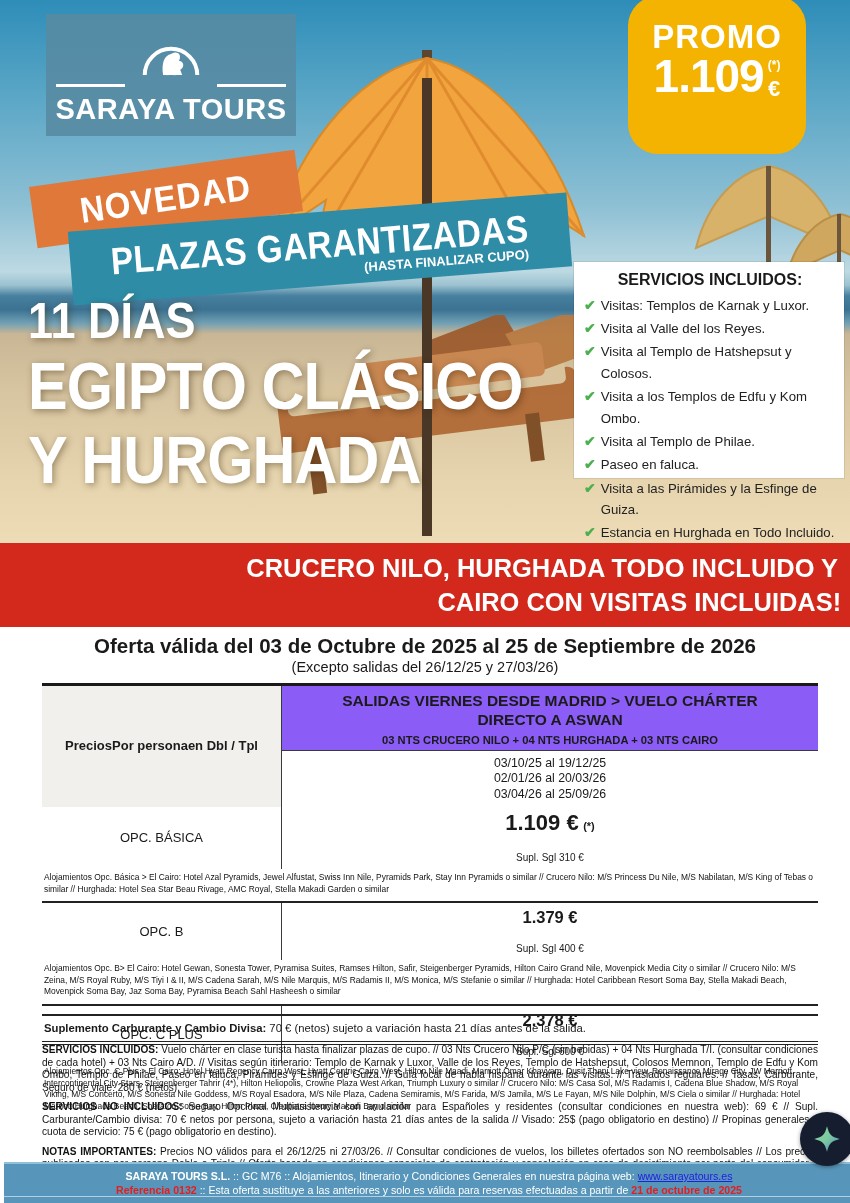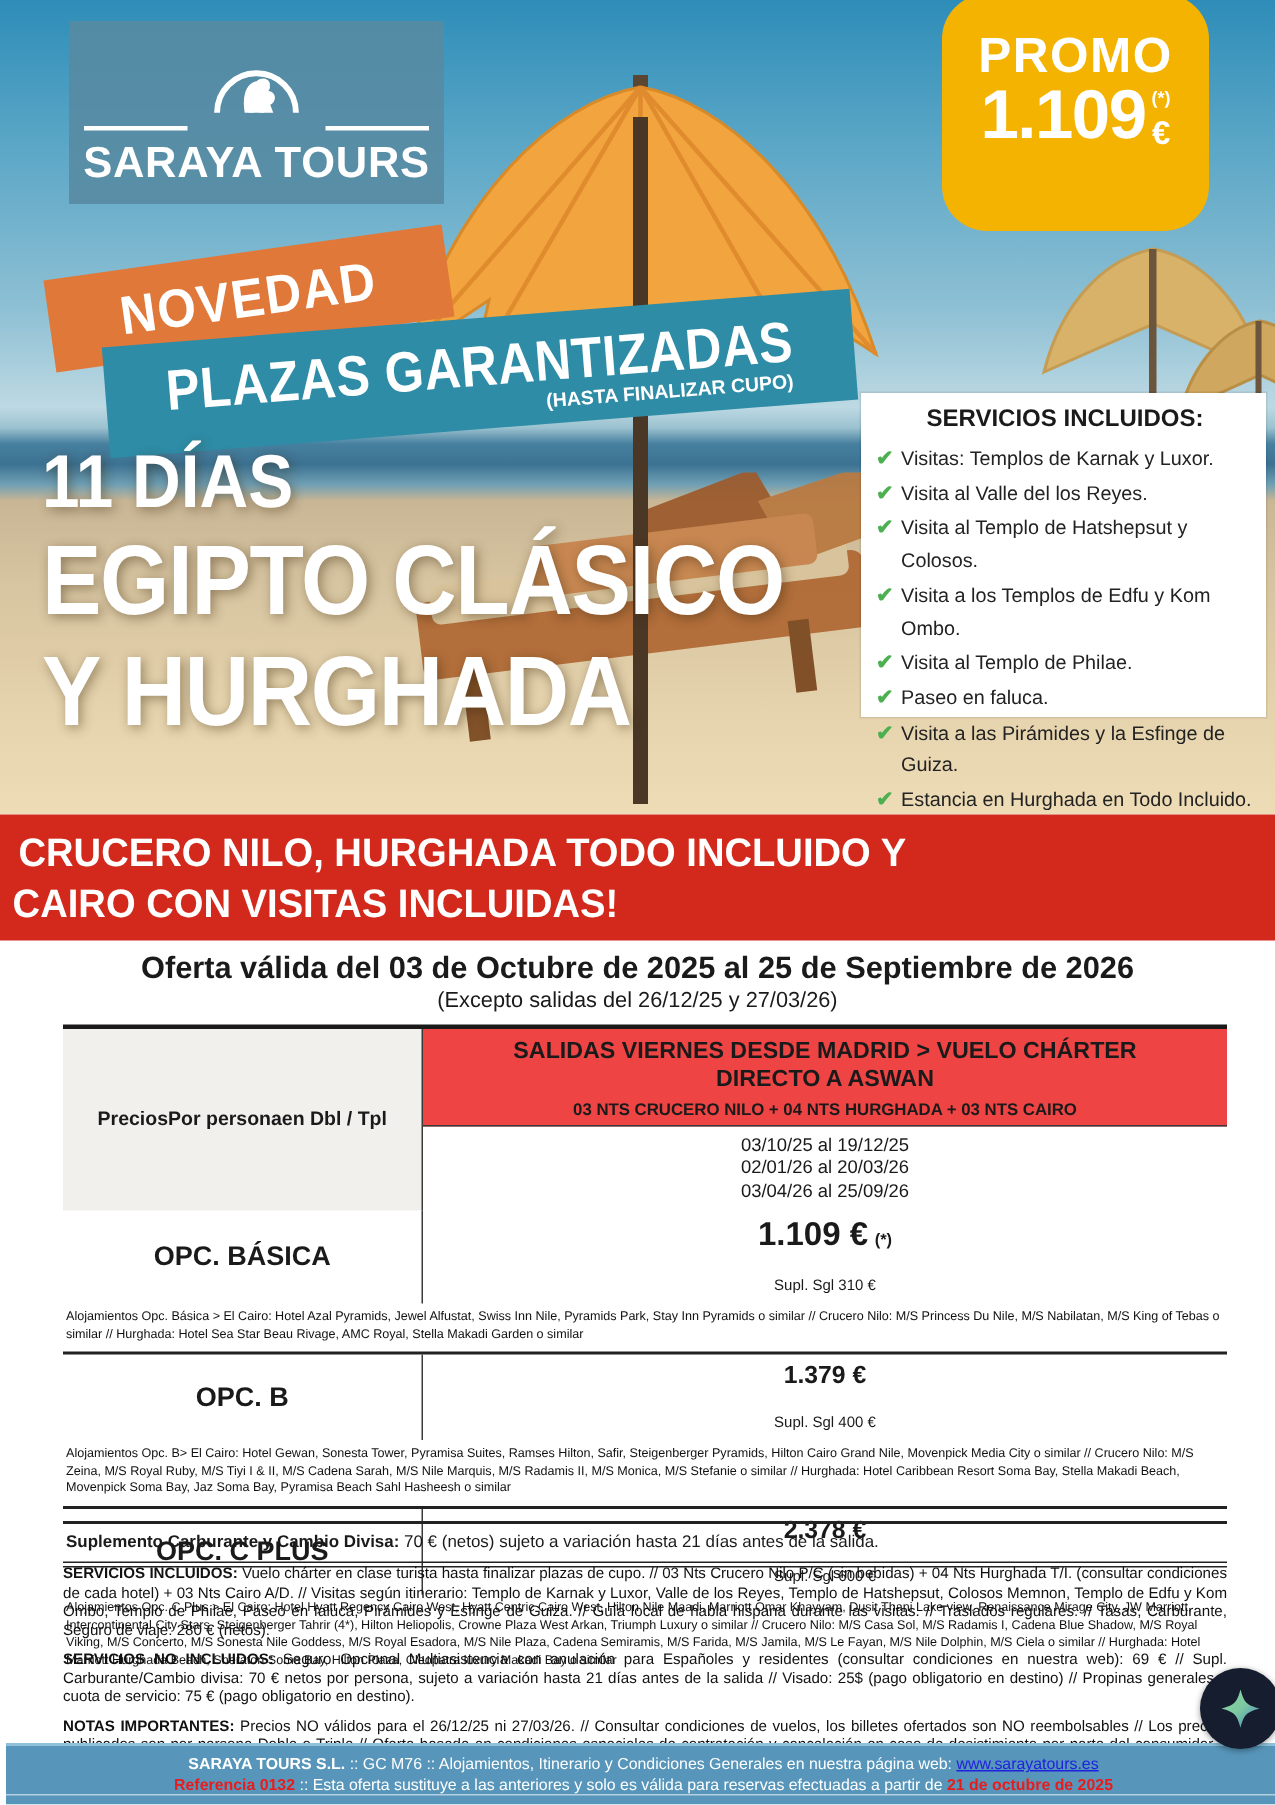--- a/index.html
+++ b/index.html
@@ -67,43 +67,43 @@
     position:absolute; left:574px; top:262px; width:270px; height:216px; z-index:8;
     background:#fff; padding:9px 8px 8px 10px; box-shadow:0 0 0 1px rgba(0,0,0,.08);
   }
   .services-title { text-align:center; font-weight:bold; font-size:16px; margin-bottom:5px; }
   .service-item { display:flex; align-items:baseline; font-size:13.2px; line-height:1.66; color:#222; }
   .check-icon { color:#4CAF50; font-weight:bold; font-size:14px; margin-right:5px; flex:0 0 auto; }
 
   
   .red-banner {
     position:absolute; left:0; top:543px; width:850px; height:84px; background:#D2291C;
-    display:flex; flex-direction:column; align-items:flex-start; justify-content:center; z-index:3;
+    display:flex; flex-direction:column; align-items:flex-end; justify-content:center; z-index:3;
   }
   .red-banner div { color:#fff; font-weight:bold; font-size:26.5px; line-height:1.3; transform:scaleX(.96); white-space:nowrap; }
 
   
   .offer-block { position:absolute; left:0; top:627px; width:850px; text-align:center; }
   .offer-title { font-size:20.5px; font-weight:bold; padding-top:7px; }
   .offer-sub { font-size:14.5px; margin-top:1px; }
 
   
   .tbl { position:absolute; left:42px; top:683px; width:776px; border-top:3px solid #1a1a1a; }
   .grid { display:grid; grid-template-columns:240px 1fr; }
   .vdiv { border-right:1.5px solid #3a3a3a; }
   .left-head {
     background:#F2F0ED; display:flex; flex-direction:row; align-items:center; justify-content:center;
     font-weight:bold; font-size:13px; line-height:1.45;
   }
-  .right-head-top { background:#ef4444; border-bottom:1.5px solid #3a3a3a; padding:5px 10px 4px; text-align:center; }
+  .right-head-top { background:#8b5cf6; border-bottom:1.5px solid #3a3a3a; padding:5px 10px 4px; text-align:center; }
   .salidas-title { font-weight:bold; font-size:15.5px; line-height:1.25; max-width:470px; margin:0 auto; }
   .salidas-sub { font-weight:bold; font-size:11.2px; margin-top:4px; }
   .dates { padding:5px 0 4px; text-align:center; }
   .date-line { font-weight:normal; font-size:12.3px; line-height:1.28; }
-  .opt-left { display:flex; align-items:center; justify-content:center; font-weight:bold; font-size:18px; }
+  .opt-left { display:flex; align-items:center; justify-content:center; font-weight:normal; font-size:13px; }
   .opt-right { text-align:center; padding:3px 0 6px; }
   .price-big { font-size:22px; font-weight:bold; }
   .price-note { font-size:11px; font-weight:bold; }
   .price-mid { font-size:16.5px; font-weight:bold; }
   .supl { font-size:10px; margin-top:16px; }
   .hotels { border-bottom:2.5px solid #222; font-size:8.4px; line-height:1.38; padding:3px 2px 6px; color:#111; }
 
   
   .suplemento {
     position:absolute; left:42px; top:1014px; width:776px;

